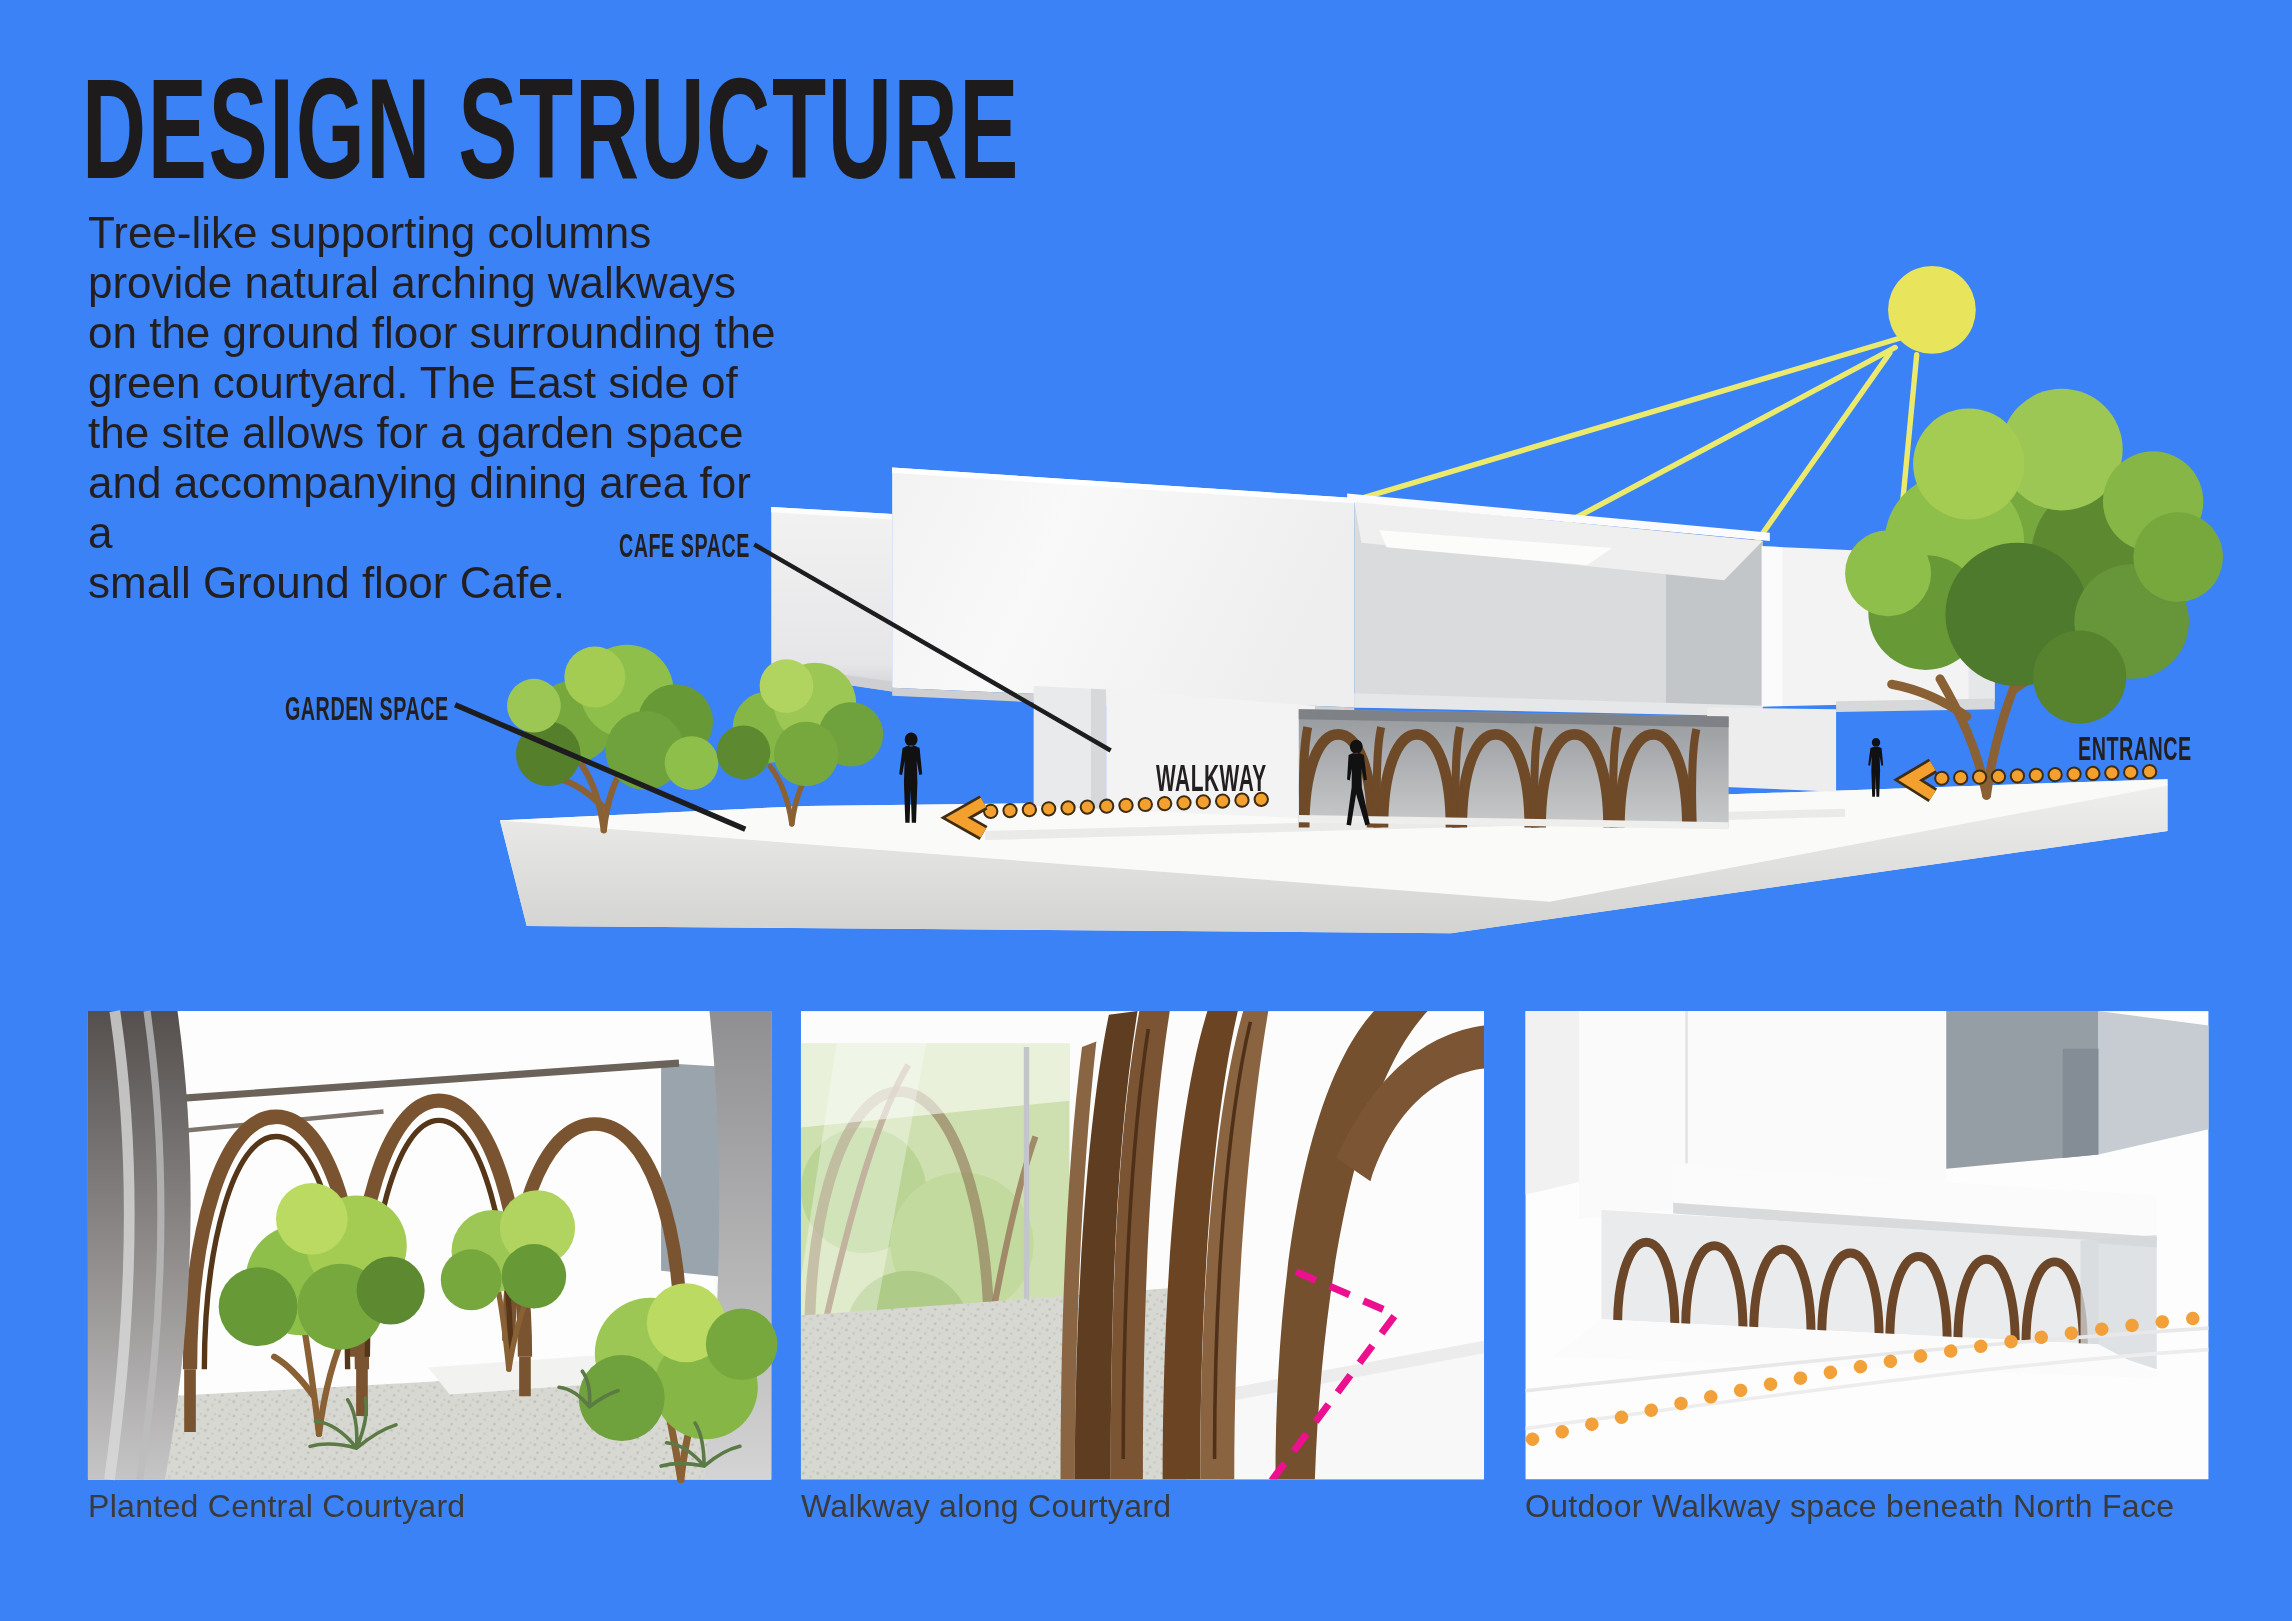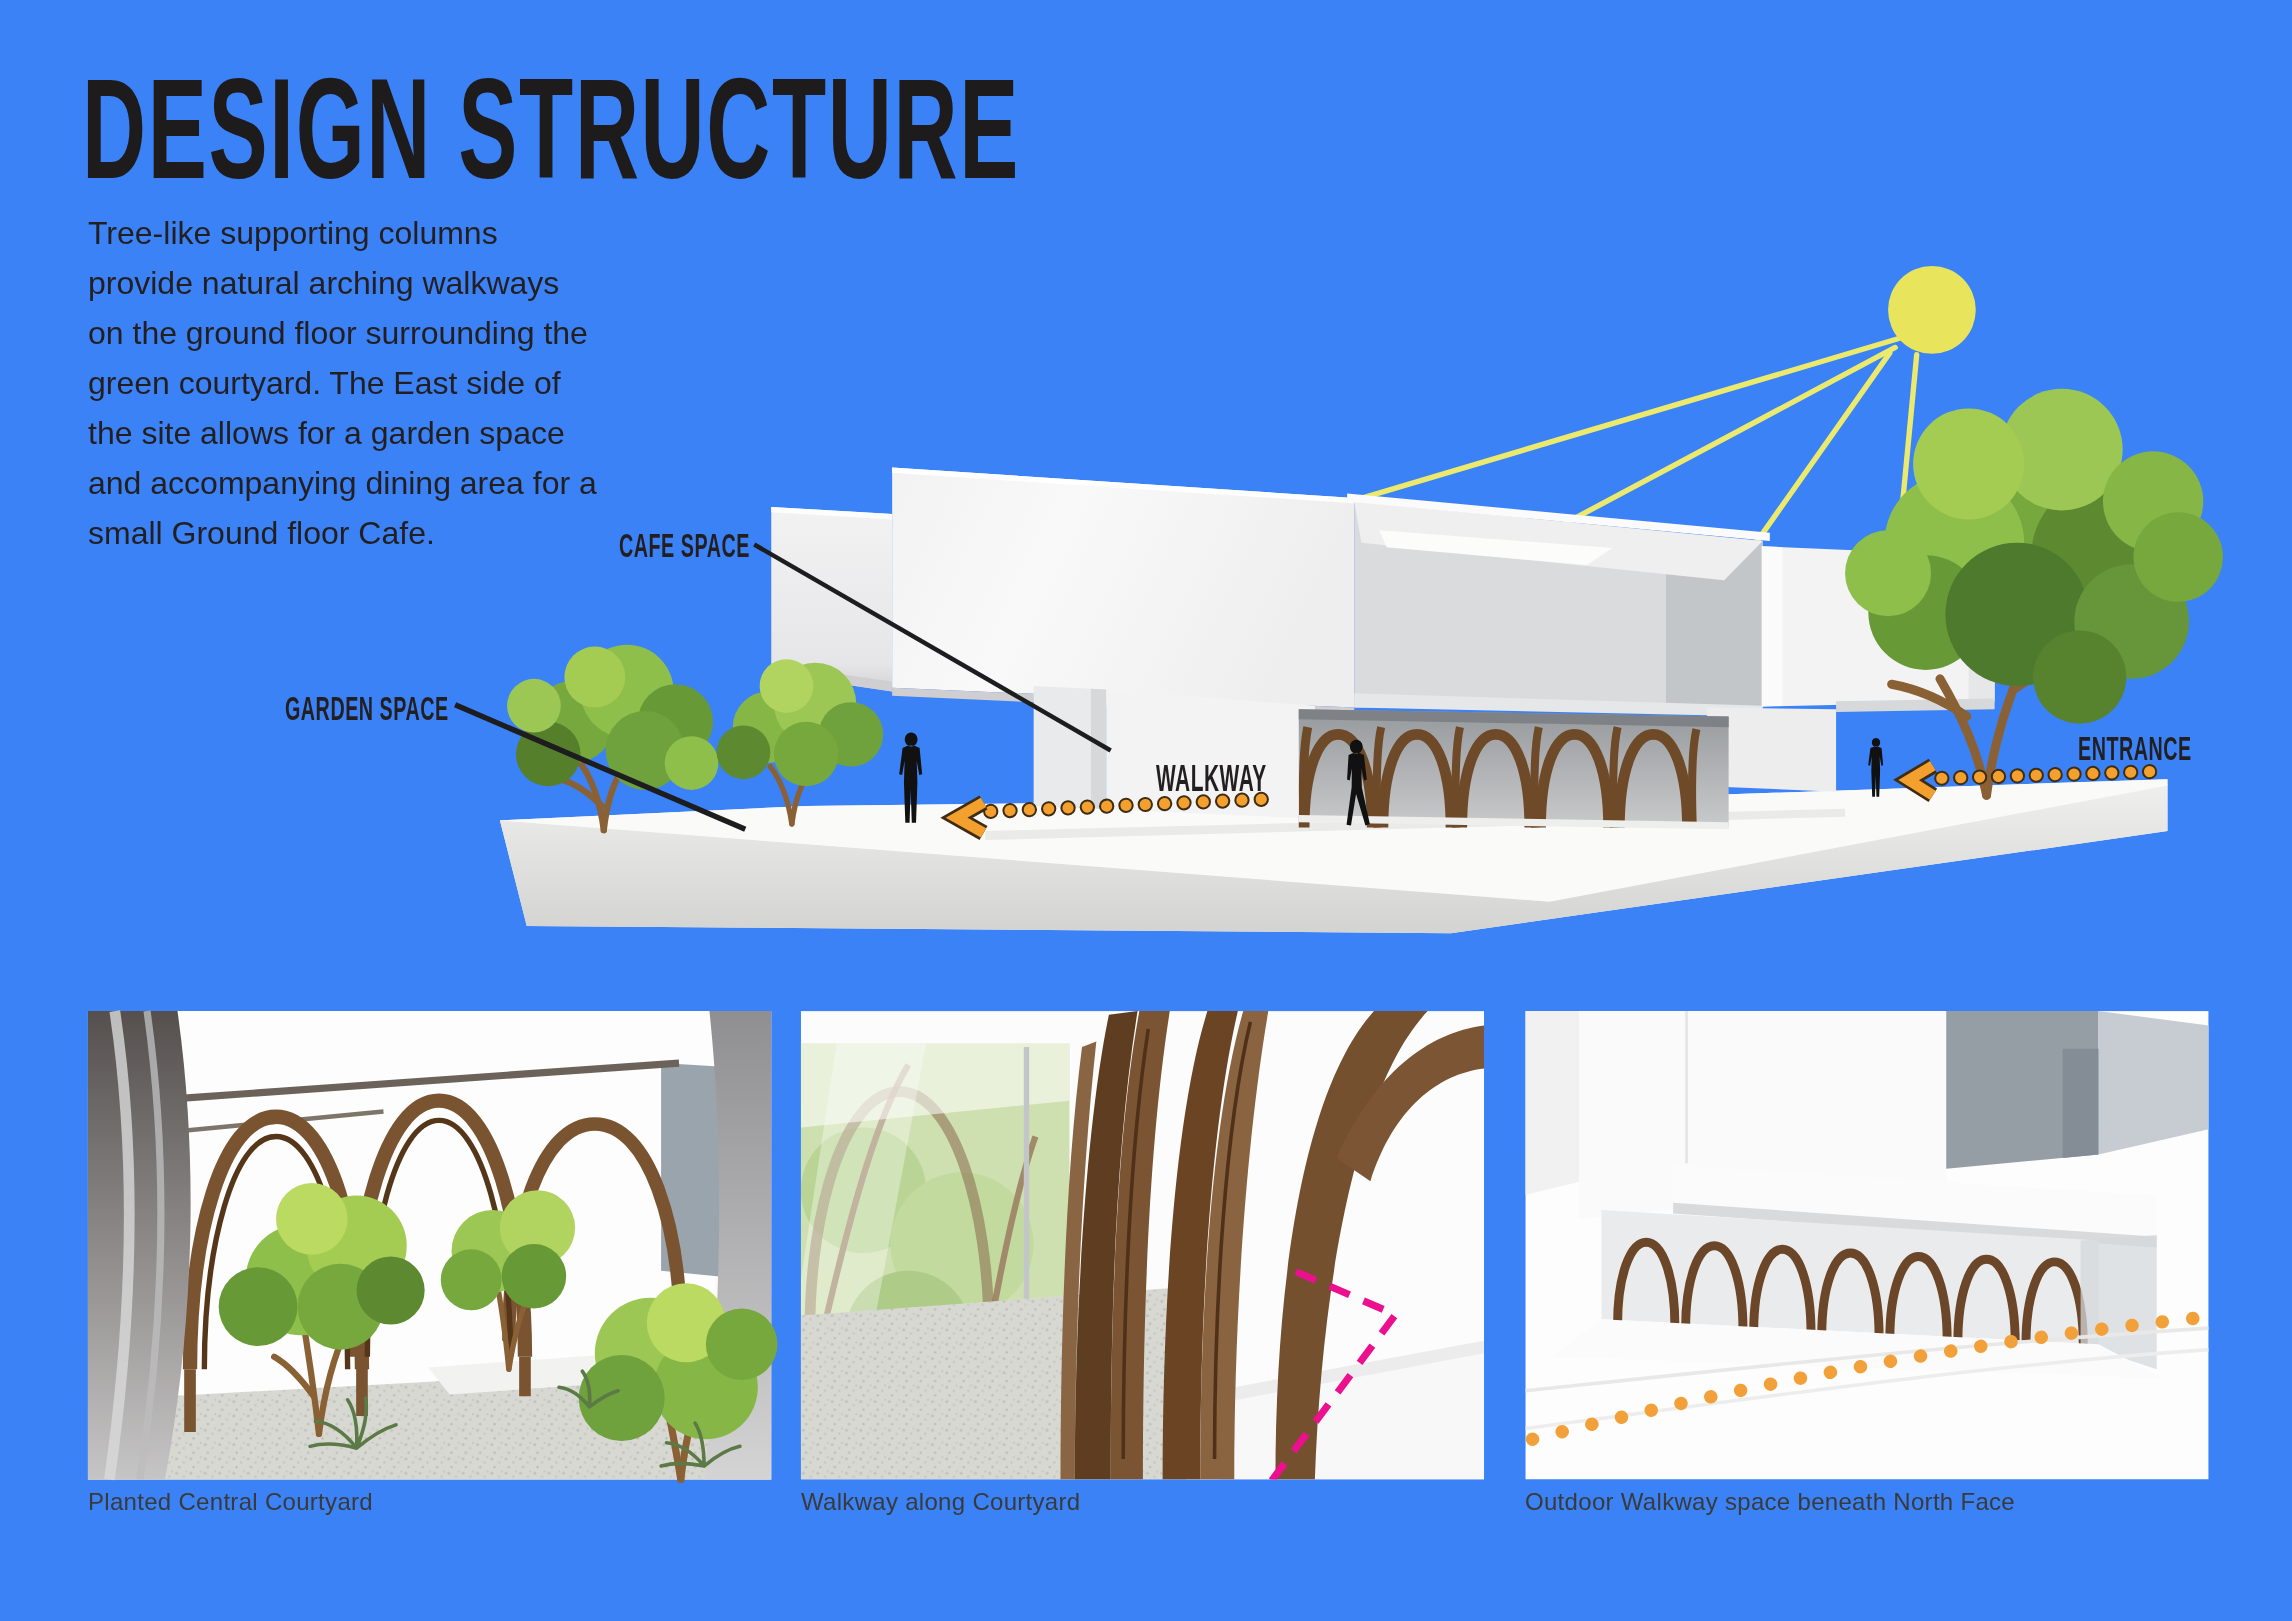--- a/index.html
+++ b/index.html
@@ -2,29 +2,29 @@
 <html style="font-size:14.3px"><head>
 <meta charset="utf-8">
 <style>
   html,body{margin:0;padding:0;background:#ffffff;}
   #canvas{position:relative;width:2293px;height:1621px;background:#3b82f6;overflow:hidden;
           font-family:"Liberation Sans", sans-serif;}
   .abs{position:absolute;}
   #main-title{left:82px;top:57px;font-size:143px;font-weight:700;color:#1d1b1c;
               letter-spacing:2.7px;white-space:nowrap;transform:scaleX(0.62);transform-origin:0 0;
               line-height:1.0;}
-  #intro-text{left:88px;top:208px;width:699px;font-size:32px;line-height:50px;color:#231f20;
+  #intro-text{left:88px;top:208px;width:699px;font-size:44px;line-height:50px;color:#231f20;
               white-space:pre-line;}
   .dlabel{font-weight:700;color:#231f20;white-space:nowrap;transform:scaleX(0.58);
           transform-origin:0 0;letter-spacing:0.9px;line-height:1.0;}
   #lbl-cafe{left:619px;top:528px;font-size:34px;}
   #lbl-garden{left:285px;top:691px;font-size:34px;}
   #lbl-walkway{left:1156px;top:761px;font-size:36px;}
   #lbl-entrance{left:2078px;top:731px;font-size:34px;}
-  .caption{font-size:24px;color:#3a3a3a;letter-spacing:0.3px;white-space:nowrap;}
+  .caption{font-size:32px;color:#3a3a3a;letter-spacing:0.3px;white-space:nowrap;}
   #cap-1{left:88px;top:1488px;}
   #cap-2{left:801px;top:1488px;}
   #cap-3{left:1525px;top:1488px;}
   svg{display:block;}
 </style>
 </head>
 <body>
 
 <div id="canvas">
 

